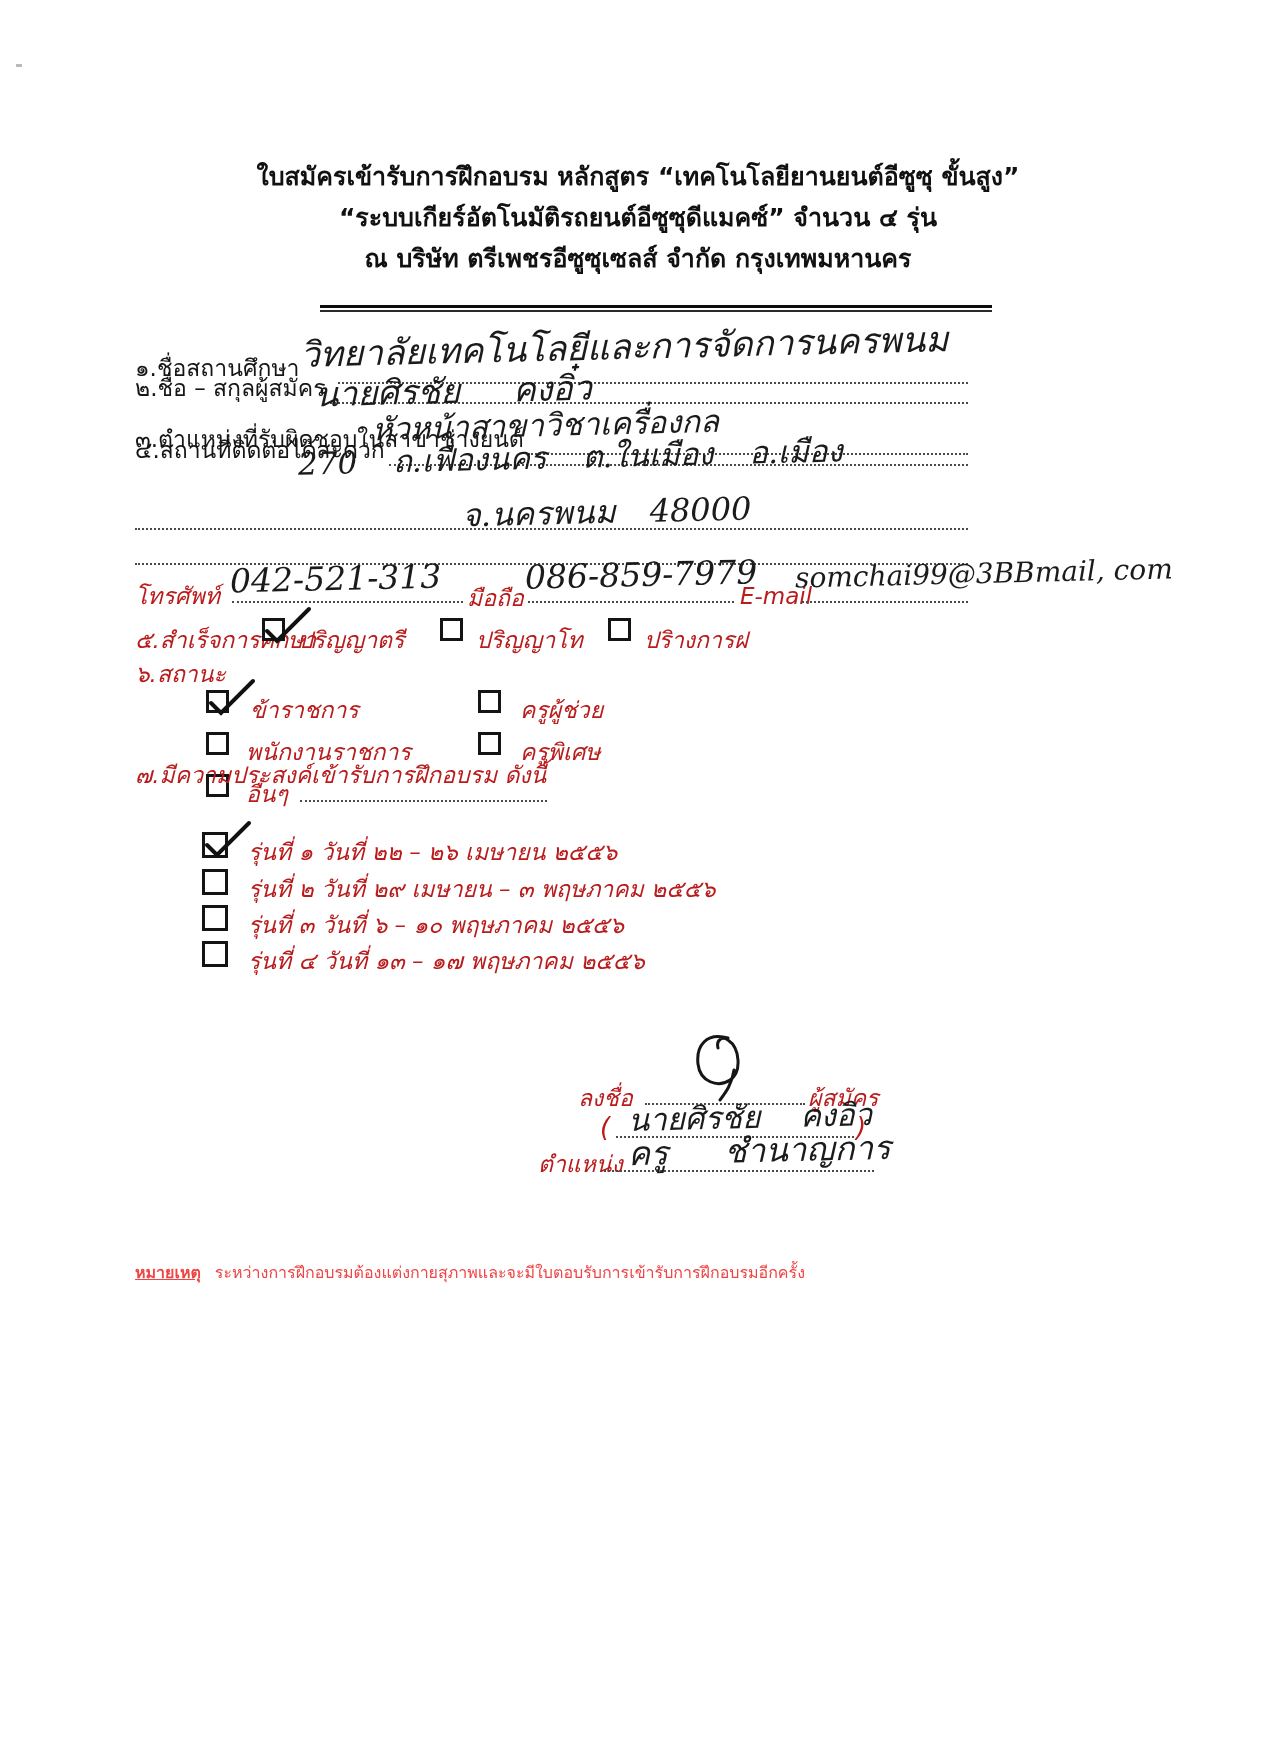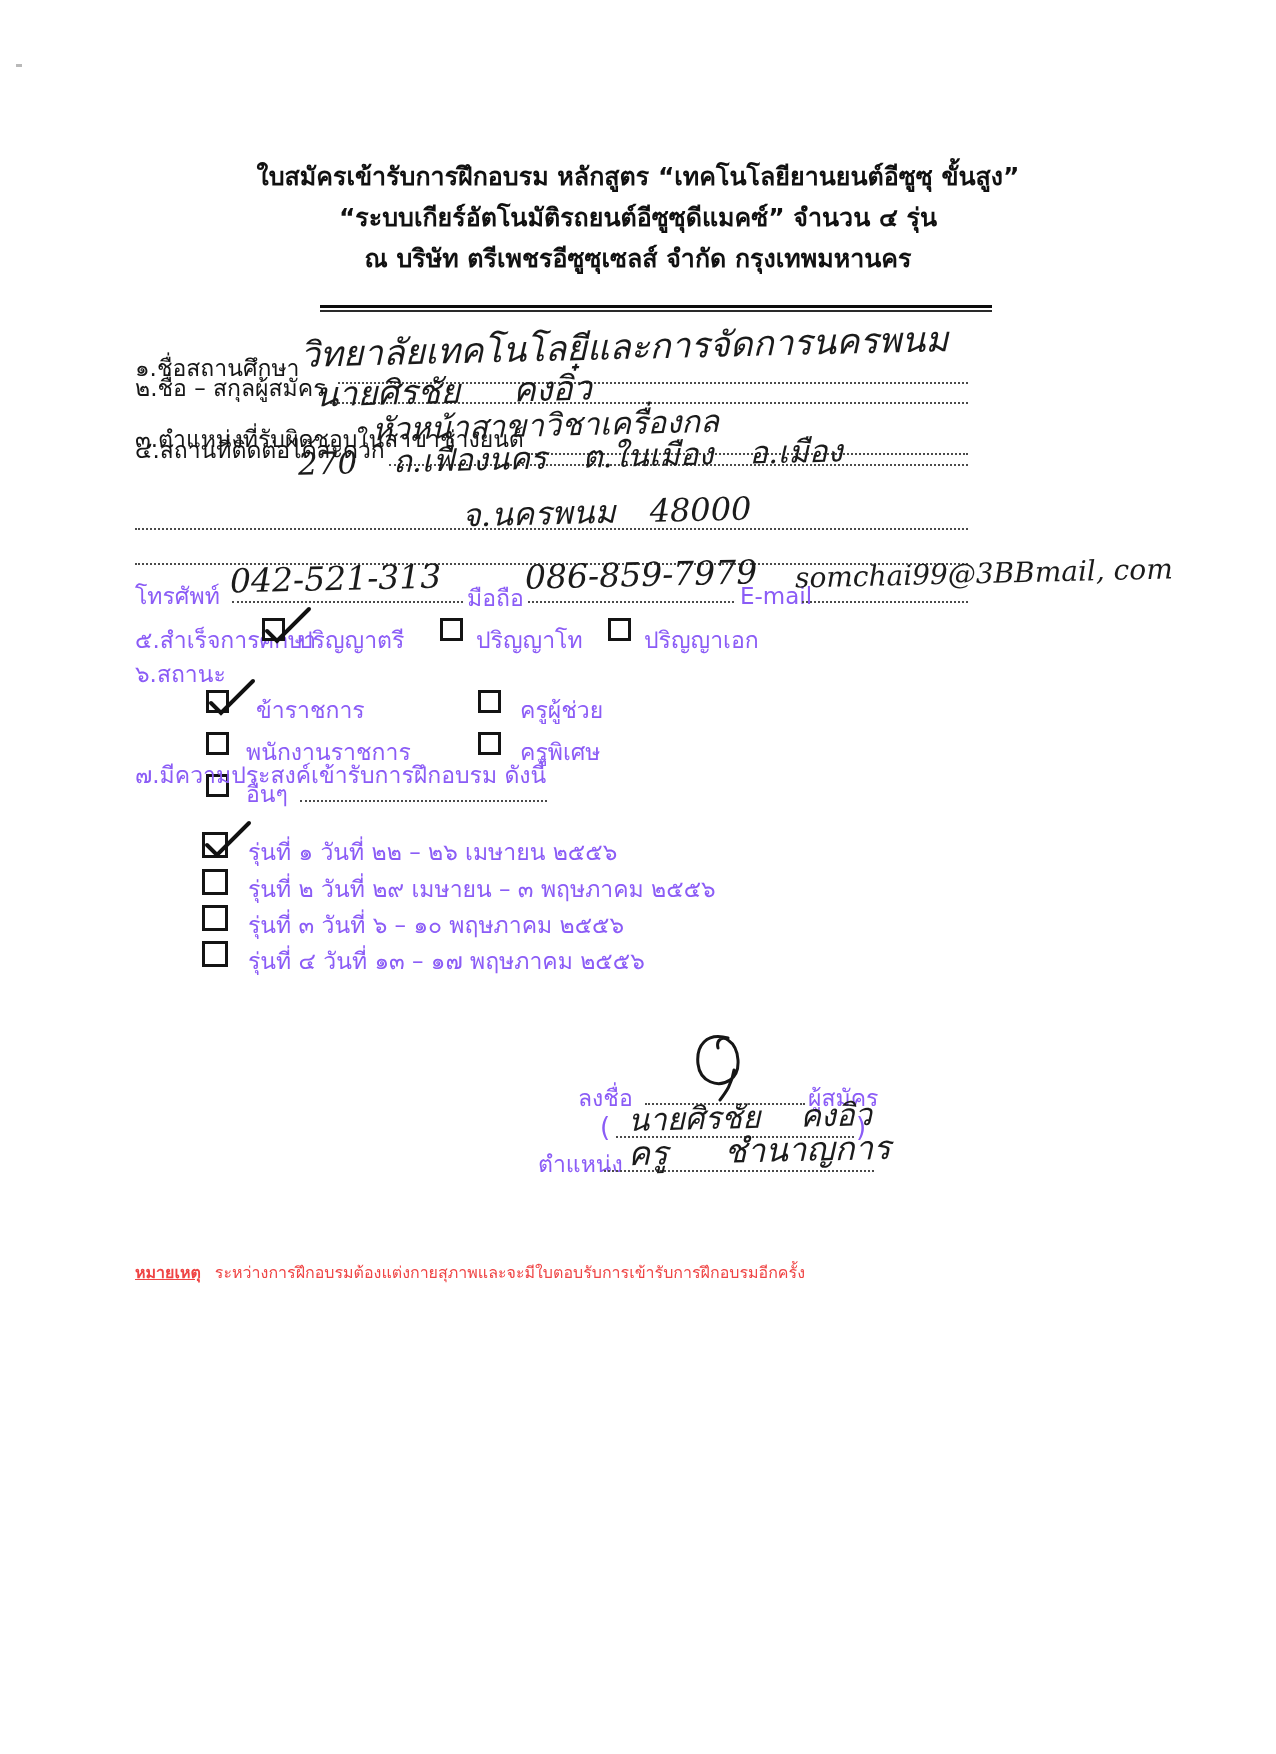--- a/index.html
+++ b/index.html
@@ -41,21 +41,21 @@
     font-size:32px;line-height:1;
   }
   .cb{
     position:absolute;width:23px;height:23px;
     border:3px solid #141414;background:#fff;box-sizing:border-box;
   }
   .cb .tick{
     position:absolute;left:-4px;top:-18px;width:52px;height:44px;
     pointer-events:none;
   }
-  .sec-lbl{position:absolute;font-size:23px;color:#8b5cf6;white-space:nowrap;}
+  .sec-lbl{position:absolute;font-size:23px;color:#b91c1c;white-space:nowrap;font-style:italic;}
   .note{
     position:absolute;left:135px;top:1260px;width:1060px;
     font-size:16px;color:#ef4444;
   }
   .note .note-head{font-weight:bold;text-decoration:underline;margin-right:14px;}
   .sig-scribble{position:absolute;left:688px;top:1030px;width:64px;height:72px;}
   .speck{position:absolute;left:16px;top:64px;width:6px;height:3px;background:#b9b9b9;}
 </style>
 </head>
 <body>
@@ -122,30 +122,30 @@
   <span class="sec-lbl" style="left:298px;top:622px;">ปริญญาตรี</span>
 
   <span class="cb" style="left:440px;top:618px;">
     
   </span>
   <span class="sec-lbl" style="left:476px;top:622px;">ปริญญาโท</span>
 
   <span class="cb" style="left:608px;top:618px;">
     
   </span>
-  <span class="sec-lbl" style="left:644px;top:622px;">ปริญญาเอก</span>
+  <span class="sec-lbl" style="left:644px;top:622px;">ปริางการฝ</span>
 
   <span class="sec-lbl" style="left:135px;top:656px;">๖.สถานะ</span>
 
   <span class="cb" style="left:206px;top:690px;">
     <svg class="tick" viewBox="0 0 52 44">
         <path d="M6 28 L16 38 L48 6" fill="none" stroke="#111" stroke-width="4" stroke-linecap="round"></path>
       </svg>
   </span>
-  <span class="sec-lbl" style="left:256px;top:692px;text-align:center;">ข้าราชการ</span>
+  <span class="sec-lbl" style="left:250px;top:692px;text-align:center;">ข้าราชการ</span>
 
   <span class="cb" style="left:478px;top:690px;">
     
   </span>
   <span class="sec-lbl" style="left:520px;top:692px;">ครูผู้ช่วย</span>
 
   <span class="cb" style="left:206px;top:732px;">
     
   </span>
   <span class="sec-lbl" style="left:246px;top:734px;">พนักงานราชการ</span>

